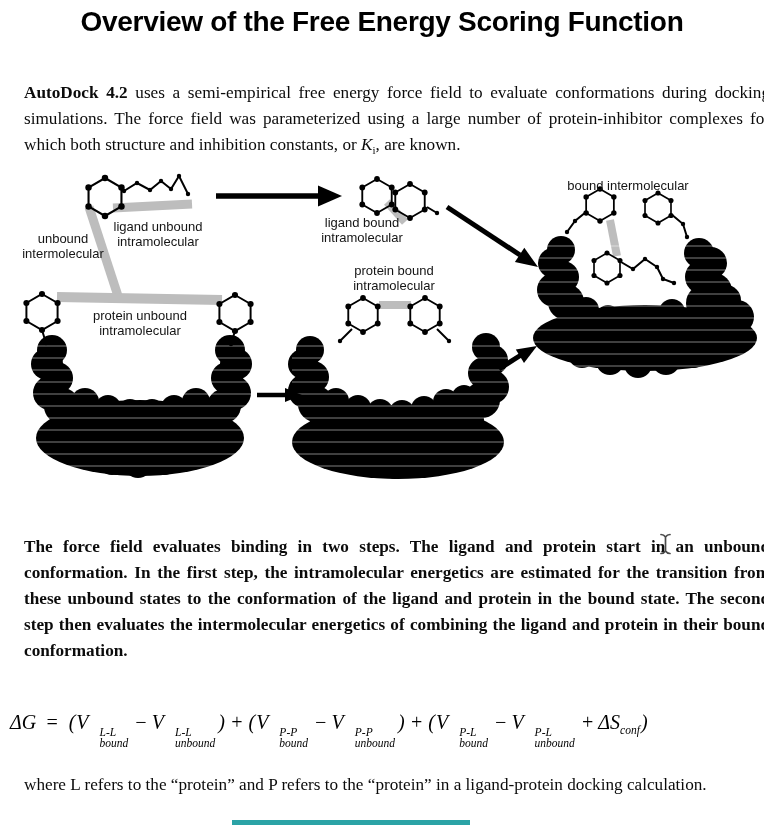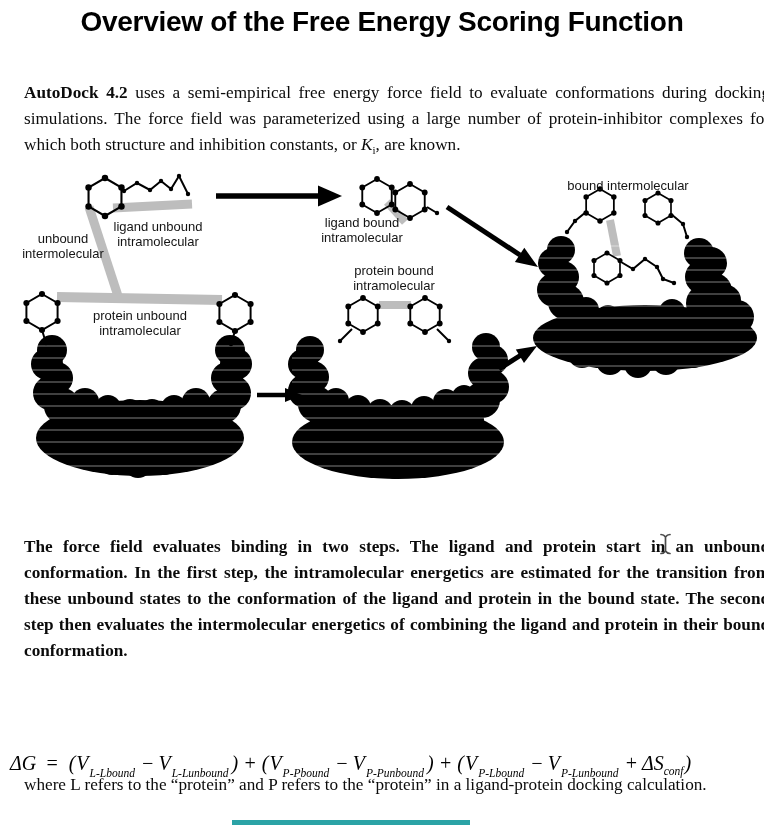--- a/index.html
+++ b/index.html
@@ -12,26 +12,26 @@
         font-size:17.2px;line-height:26px;text-align:justify;}
   .p1{top:66px;}
   .p2{top:520px;font-weight:bold;}
   .p3{top:646px;}
   .p4{top:758px;}
   .body b{font-weight:700;}
   .body i{font-style:italic;}
   .body sub{font-size:11px;line-height:0;}
   .diagram{position:absolute;left:0;top:150px;}
   .diagram text{font-family:"Liberation Sans",sans-serif;font-size:13px;fill:#141414;}
-  .equation{position:absolute;left:10px;top:752px;white-space:nowrap;
+  .equation{position:absolute;left:10px;top:711px;white-space:nowrap;
             font-family:"Liberation Serif",serif;font-style:italic;font-size:20px;color:#000;}
   .equation .op{margin:0 4px;}
   .equation .par{margin:0 1px;}
-  .ss{display:inline-flex;flex-direction:row;align-items:flex-start;
-      font-size:11.5px;line-height:10.5px;vertical-align:-7px;margin:0 2px 0 1px;}
+  .ss{display:inline-flex;flex-direction:column;align-items:flex-start;
+      font-size:11.5px;line-height:10.5px;vertical-align:-7px;margin:0 2px 0 11px;}
   .eqsub{font-size:11.5px;}
   .ibeam{position:absolute;left:659px;top:533px;width:13px;height:22px;}
   .taskbar-edge{position:absolute;left:232px;top:820px;width:238px;height:5px;background:#2ba3a6;}
 </style>
 </head>
 <body>
 
 <div class="page">
 
   <h1 class="title">Overview of the Free Energy Scoring Function</h1>

